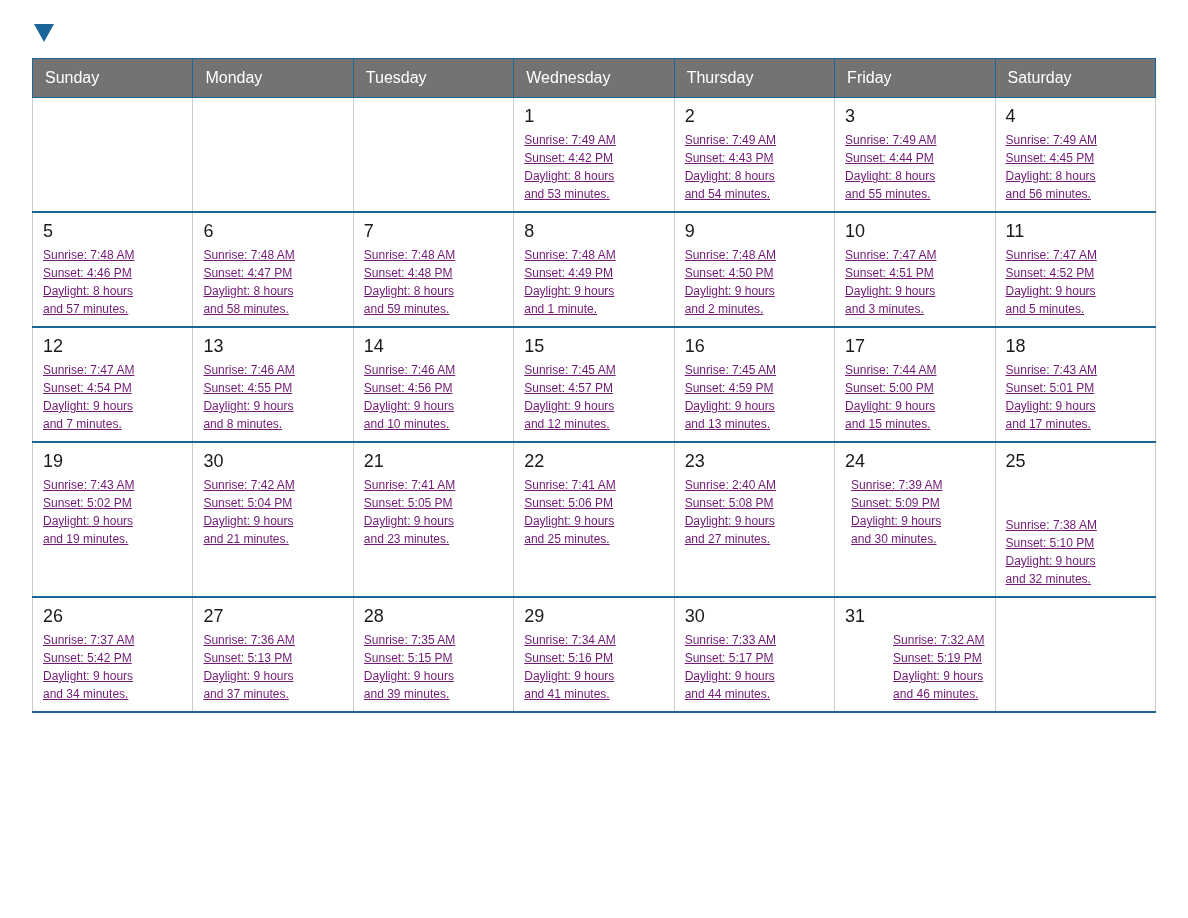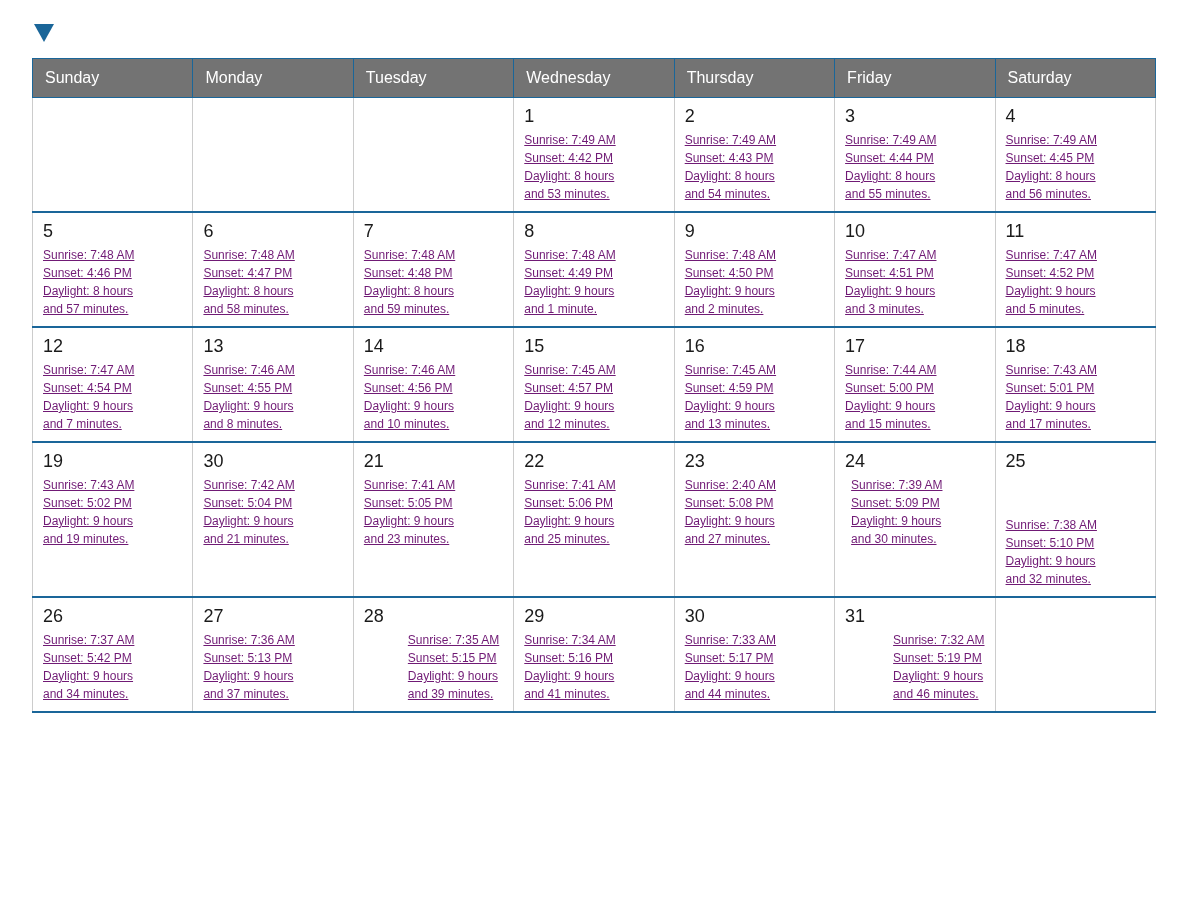--- a/index.html
+++ b/index.html
@@ -325,21 +325,21 @@
         </td>
         <td>
           <span class="day-number">27</span>
           <div class="day-info" style="white-space: pre-line;">Sunrise: 7:36 AM
 Sunset: 5:13 PM
 Daylight: 9 hours
 and 37 minutes.</div>
         </td>
         <td>
           <span class="day-number">28</span>
-          <div class="day-info" style="white-space: pre-line; margin-left: 44px;">Sunrise: 7:35 AM
+          <div class="day-info" style="white-space: pre-line;">Sunrise: 7:35 AM
 Sunset: 5:15 PM
 Daylight: 9 hours
 and 39 minutes.</div>
         </td>
         <td>
           <span class="day-number">29</span>
           <div class="day-info" style="white-space: pre-line;">Sunrise: 7:34 AM
 Sunset: 5:16 PM
 Daylight: 9 hours
 and 41 minutes.</div>

